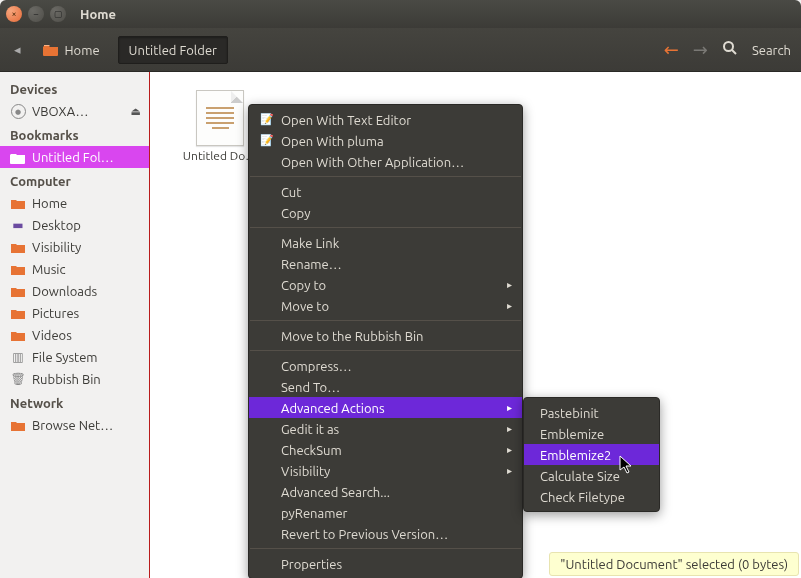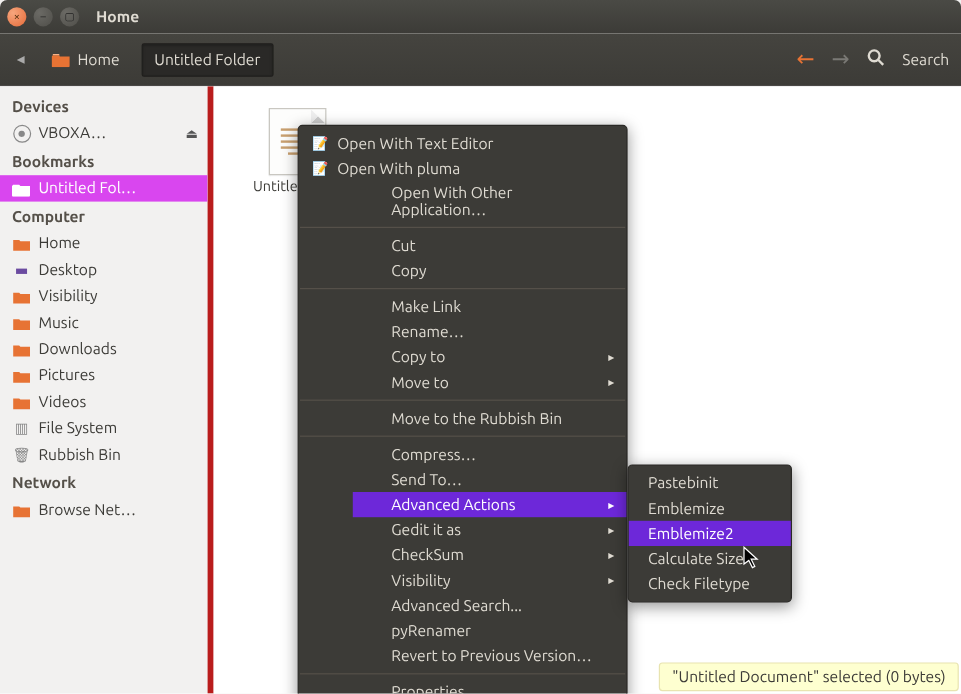--- a/index.html
+++ b/index.html
@@ -17,44 +17,44 @@
 .chev { color: #aaa; cursor: pointer; padding: 2px 4px; }
 .crumb { display: flex; align-items: center; gap: 6px; padding: 6px 10px; border-radius: 2px; cursor: pointer; }
 .crumb.active { background: #2a2927; border: 1px solid #1f1e1c; box-shadow: inset 0 1px 2px rgba(0,0,0,0.3); }
 .tb-right { margin-left: auto; display: flex; align-items: center; gap: 14px; }
 .arrow-back { color: #e77334; font-size: 18px; }
 .arrow-fwd { color: #7a7975; font-size: 18px; }
 .search-ic { color: #dfdbd2; font-size: 15px; }
 
 .body { display: flex; height: calc(578px - 28px - 44px); background: #fff; }
 
-.sidebar { width: 178px; background: #f2f1f0; border-right: 5px solid #b91c1c; overflow-y: auto; padding: 4px 0 0 0; }
+.sidebar { width: 150px; background: #f2f1f0; border-right: 1px solid #b91c1c; overflow-y: auto; padding: 4px 0 0 0; }
 .sb-heading { font-weight: bold; color: #555049; padding: 6px 10px 4px 10px; font-size: 13px; }
 .sb-item { display: flex; align-items: center; gap: 6px; padding: 4px 8px 4px 10px; cursor: pointer; color: #3c3b37; font-size: 13px; }
 .sb-item.active { background: #d946ef; color: #fff; }
 .sb-ic { width: 16px; height: 14px; display: inline-flex; align-items: center; justify-content: center; font-size: 12px; flex-shrink: 0; }
 .folder-ic { color: #e77334; }
 .sb-item.active .sb-ic { filter: brightness(1.1); }
 .sb-lbl { white-space: nowrap; overflow: hidden; text-overflow: ellipsis; flex: 1; }
 .eject { color: #555; margin-left: auto; font-size: 11px; }
 
 .content { flex: 1; position: relative; background: #fff; }
 .file-item { position: absolute; left: 170px; top: 18px; width: 100px; display: flex; flex-direction: column; align-items: center; gap: 3px; cursor: pointer; }
 .file-item .doc-ic { width: 48px; height: 56px; background: #fdfdfc; border: 1px solid #c9c7c1; display: flex; flex-direction: column; justify-content: center; align-items: center; padding: 6px; gap: 3px; box-shadow: 0 1px 1px rgba(0,0,0,0.1); position: relative; }
 .doc-ic::before { content:""; position:absolute; top:0; right:0; width:12px; height:12px; background: linear-gradient(135deg, #eee 50%, #ccc 50%); clip-path: polygon(0 0, 100% 100%, 0 100%); }
 .doc-line { height: 2px; background: #c9a06f; width: 80%; }
 .file-lbl { font-size: 12px; color: #3c3b37; text-align:center; }
 
 .ctx-menu { position: absolute; background: #3c3b37; color: #dfdbd2; border: 1px solid #2a2926; border-radius: 4px; box-shadow: 0 3px 12px rgba(0,0,0,0.4); padding: 4px 0; font-size: 13px; }
 .ctx-main { left: 248px; top: 104px; width: 275px; }
-.ctx-sub { left: 523px; top: 387px; width: 137px; }
+.ctx-sub { left: 523px; top: 397px; width: 137px; }
 .ctx-item { display: flex; align-items: center; padding: 3px 16px 3px 10px; cursor: pointer; min-height: 21px; position: relative; }
 .ctx-item.highlight { background: #6d28d9; color: #fff; }
 .ctx-item .mi-ic { width: 16px; display: inline-block; text-align: center; margin-right: 6px; font-size: 11px; color: #c9c7c1; }
-.ctx-item.no-ic { padding-left: 32px; margin-left: 45px; }
+.ctx-item.no-ic { padding-left: 32px; }
 .ctx-item .arrow-r { position: absolute; right: 10px; font-size: 10px; }
 .ctx-sep { height: 1px; background: #555049; margin: 4px 1px; }
 
 .cursor { position: absolute; left: 619px; top: 455px; pointer-events: none; z-index: 100; }
 
 .statusbar { position: absolute; right: 2px; bottom: 2px; background: #feffd0; border: 1px solid #e8e4b0; padding: 4px 10px; font-size: 12px; color: #3c3b37; border-radius: 3px; }
 
 svg.fld { width: 16px; height: 13px; }
 .device-ic { width:15px; height:15px; border-radius:50%; border:1px solid #888; display:inline-flex; align-items:center; justify-content:center; font-size:7px; color:#888; }
 </style>

